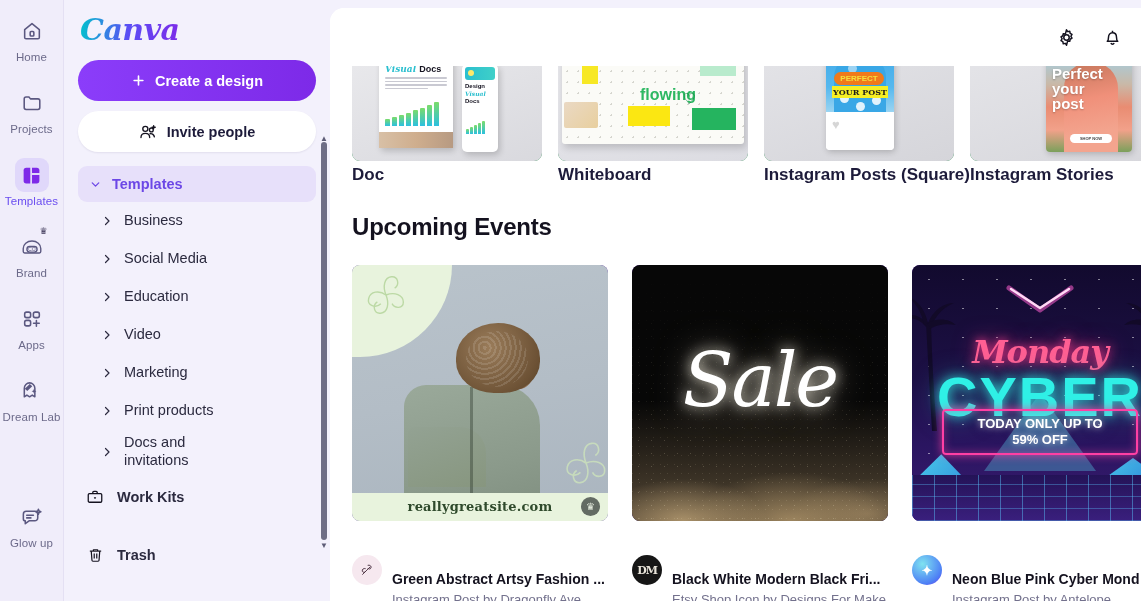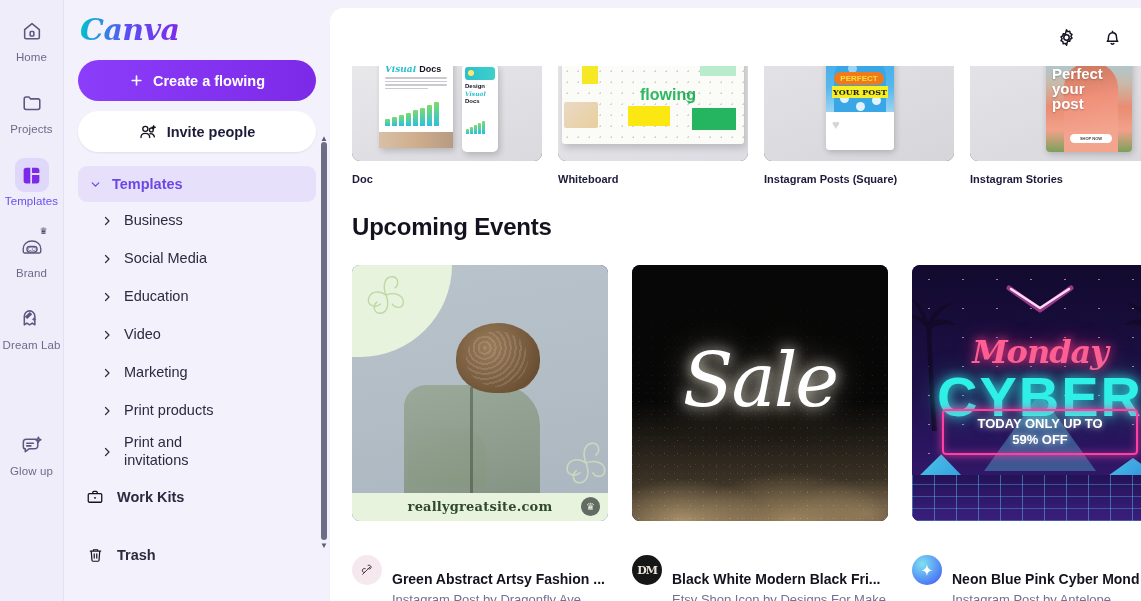--- a/index.html
+++ b/index.html
@@ -135,21 +135,21 @@
   
   .type-row {
     display: flex; gap: 16px; padding: 0 22px; margin-top: 2px;
   }
   .type-card { width: 190px; flex: 0 0 190px; }
   .type-thumb {
     width: 190px; height: 105px; border-radius: 8px; overflow: hidden;
     background: #15803d; position: relative;
   }
   .type-name {
-    margin-top: 12px; font-size: 11px; font-weight: 700; color: #1d1b3a;
+    margin-top: 4px; font-size: 17px; font-weight: 700; color: #1d1b3a;
     white-space: nowrap;
   }
 
   
   .doc-bg { position:absolute; inset:0; background: linear-gradient(160deg,#e9e9ec,#d9d9de); }
   .doc-page {
     position:absolute; left:27px; top:-8px; width:74px; height:100px; background:#fff;
     border-radius:3px; box-shadow: 2px 3px 6px rgba(0,0,0,.18); padding:5px 6px;
   }
   .doc-page2 {
@@ -425,20 +425,31 @@
         <svg width="24" height="22" viewBox="0 0 26 22" fill="none" stroke="#5b5880" stroke-width="1.5">
           <path d="M3.5 12.5c0-4 4-8 9.5-8s9.5 4 9.5 8v3.5a1.5 1.5 0 0 1-1.5 1.5H5a1.5 1.5 0 0 1-1.5-1.5z"></path>
           <rect x="7.5" y="10.5" width="11" height="6" rx="3"></rect>
           <text x="13" y="15.3" font-size="5.4" fill="#5b5880" stroke="none" text-anchor="middle" font-family="Liberation Sans">CO</text>
         </svg>
         <span class="crown">♛</span>
       </div>
       <div class="rail-label">Brand</div>
     </div>
 
+    <div class="rail-item">
+      <div class="rail-ico">
+        <svg width="22" height="22" viewBox="0 0 24 24" fill="none" stroke="#5b5880" stroke-width="1.7">
+          <rect x="4" y="4.5" width="6.5" height="6" rx="2"></rect>
+          <rect x="13.5" y="4.5" width="6.5" height="6" rx="2"></rect>
+          <rect x="4" y="13.5" width="6.5" height="6" rx="2"></rect>
+          <path d="M16.8 13.6v6.2M13.7 16.7h6.2" stroke-linecap="round"></path>
+        </svg>
+      </div>
+      <div class="rail-label">Apps</div>
+    </div>
 
     <div class="rail-item">
       <div class="rail-ico">
         <svg width="23" height="23" viewBox="0 0 24 24" fill="none" stroke="#5b5880" stroke-width="1.6" stroke-linejoin="round">
           <path d="M4.5 8.5a5.5 5.5 0 0 1 11 0v9l-2.7-1.8-2.8 1.8-2.8-1.8L4.5 17.5z"></path>
           <path d="M5 9.2 10.2 4.2l2.6 2.4L7.6 11.6z" fill="#5b5880" stroke="none"></path>
           <path d="M14.6 9.2l.7 1.8 1.8.7-1.8.7-.7 1.8-.7-1.8-1.8-.7 1.8-.7z" fill="#5b5880" stroke="none"></path>
         </svg>
       </div>
       <div class="rail-label">Dream Lab</div>
@@ -459,21 +470,21 @@
   <div class="side">
 
     <div class="logo">
       <span class="logo-text">Canva</span>
     </div>
 
     <button class="btn-create">
       <svg width="15" height="15" viewBox="0 0 24 24" stroke="#fff" stroke-width="2.6" stroke-linecap="round">
         <path d="M12 5v14M5 12h14"></path>
       </svg>
-      <span>Create a flowing</span>
+      <span>Create a design</span>
     </button>
 
     <button class="btn-invite">
       <svg width="19" height="16" viewBox="0 0 24 20" fill="none" stroke="#14121f" stroke-width="1.7">
         <circle cx="8" cy="6" r="3.2"></circle>
         <path d="M2.5 17c0-3.2 2.5-5.2 5.5-5.2s5.5 2 5.5 5.2" stroke-linecap="round"></path>
         <circle cx="15.6" cy="7.4" r="2.4"></circle>
         <path d="M14 12.2c2.6-.4 5 1.2 5.4 4" stroke-linecap="round"></path>
         <path d="M18.5 2v4M16.5 4h4" stroke-linecap="round"></path>
       </svg>
@@ -544,21 +555,21 @@
         </span>
         <span class="sublabel">Print products</span>
       </div>
 
       <div class="nav-sub">
         <span class="chev">
           <svg width="12" height="12" viewBox="0 0 24 24" fill="none" stroke="#2b2a3f" stroke-width="2.4" stroke-linecap="round" stroke-linejoin="round">
               <path d="M9 5l7 7-7 7"></path>
             </svg>
         </span>
-        <span class="sublabel" style="max-width:120px">Print and invitations</span>
+        <span class="sublabel" style="max-width:120px">Docs and invitations</span>
       </div>
 
       <div class="nav-foot">
         <div class="nav-row">
           <span class="chev" style="width:18px;flex:0 0 18px">
             <svg width="18" height="18" viewBox="0 0 24 24" fill="none" stroke="#14121f" stroke-width="1.7" stroke-linejoin="round">
               <rect x="3" y="7.5" width="18" height="11.5" rx="1.6"></rect>
               <path d="M9 7.5V6a1.5 1.5 0 0 1 1.5-1.5h3A1.5 1.5 0 0 1 15 6v1.5"></path>
               <path d="M10.6 13.2h2.8"></path>
             </svg>

